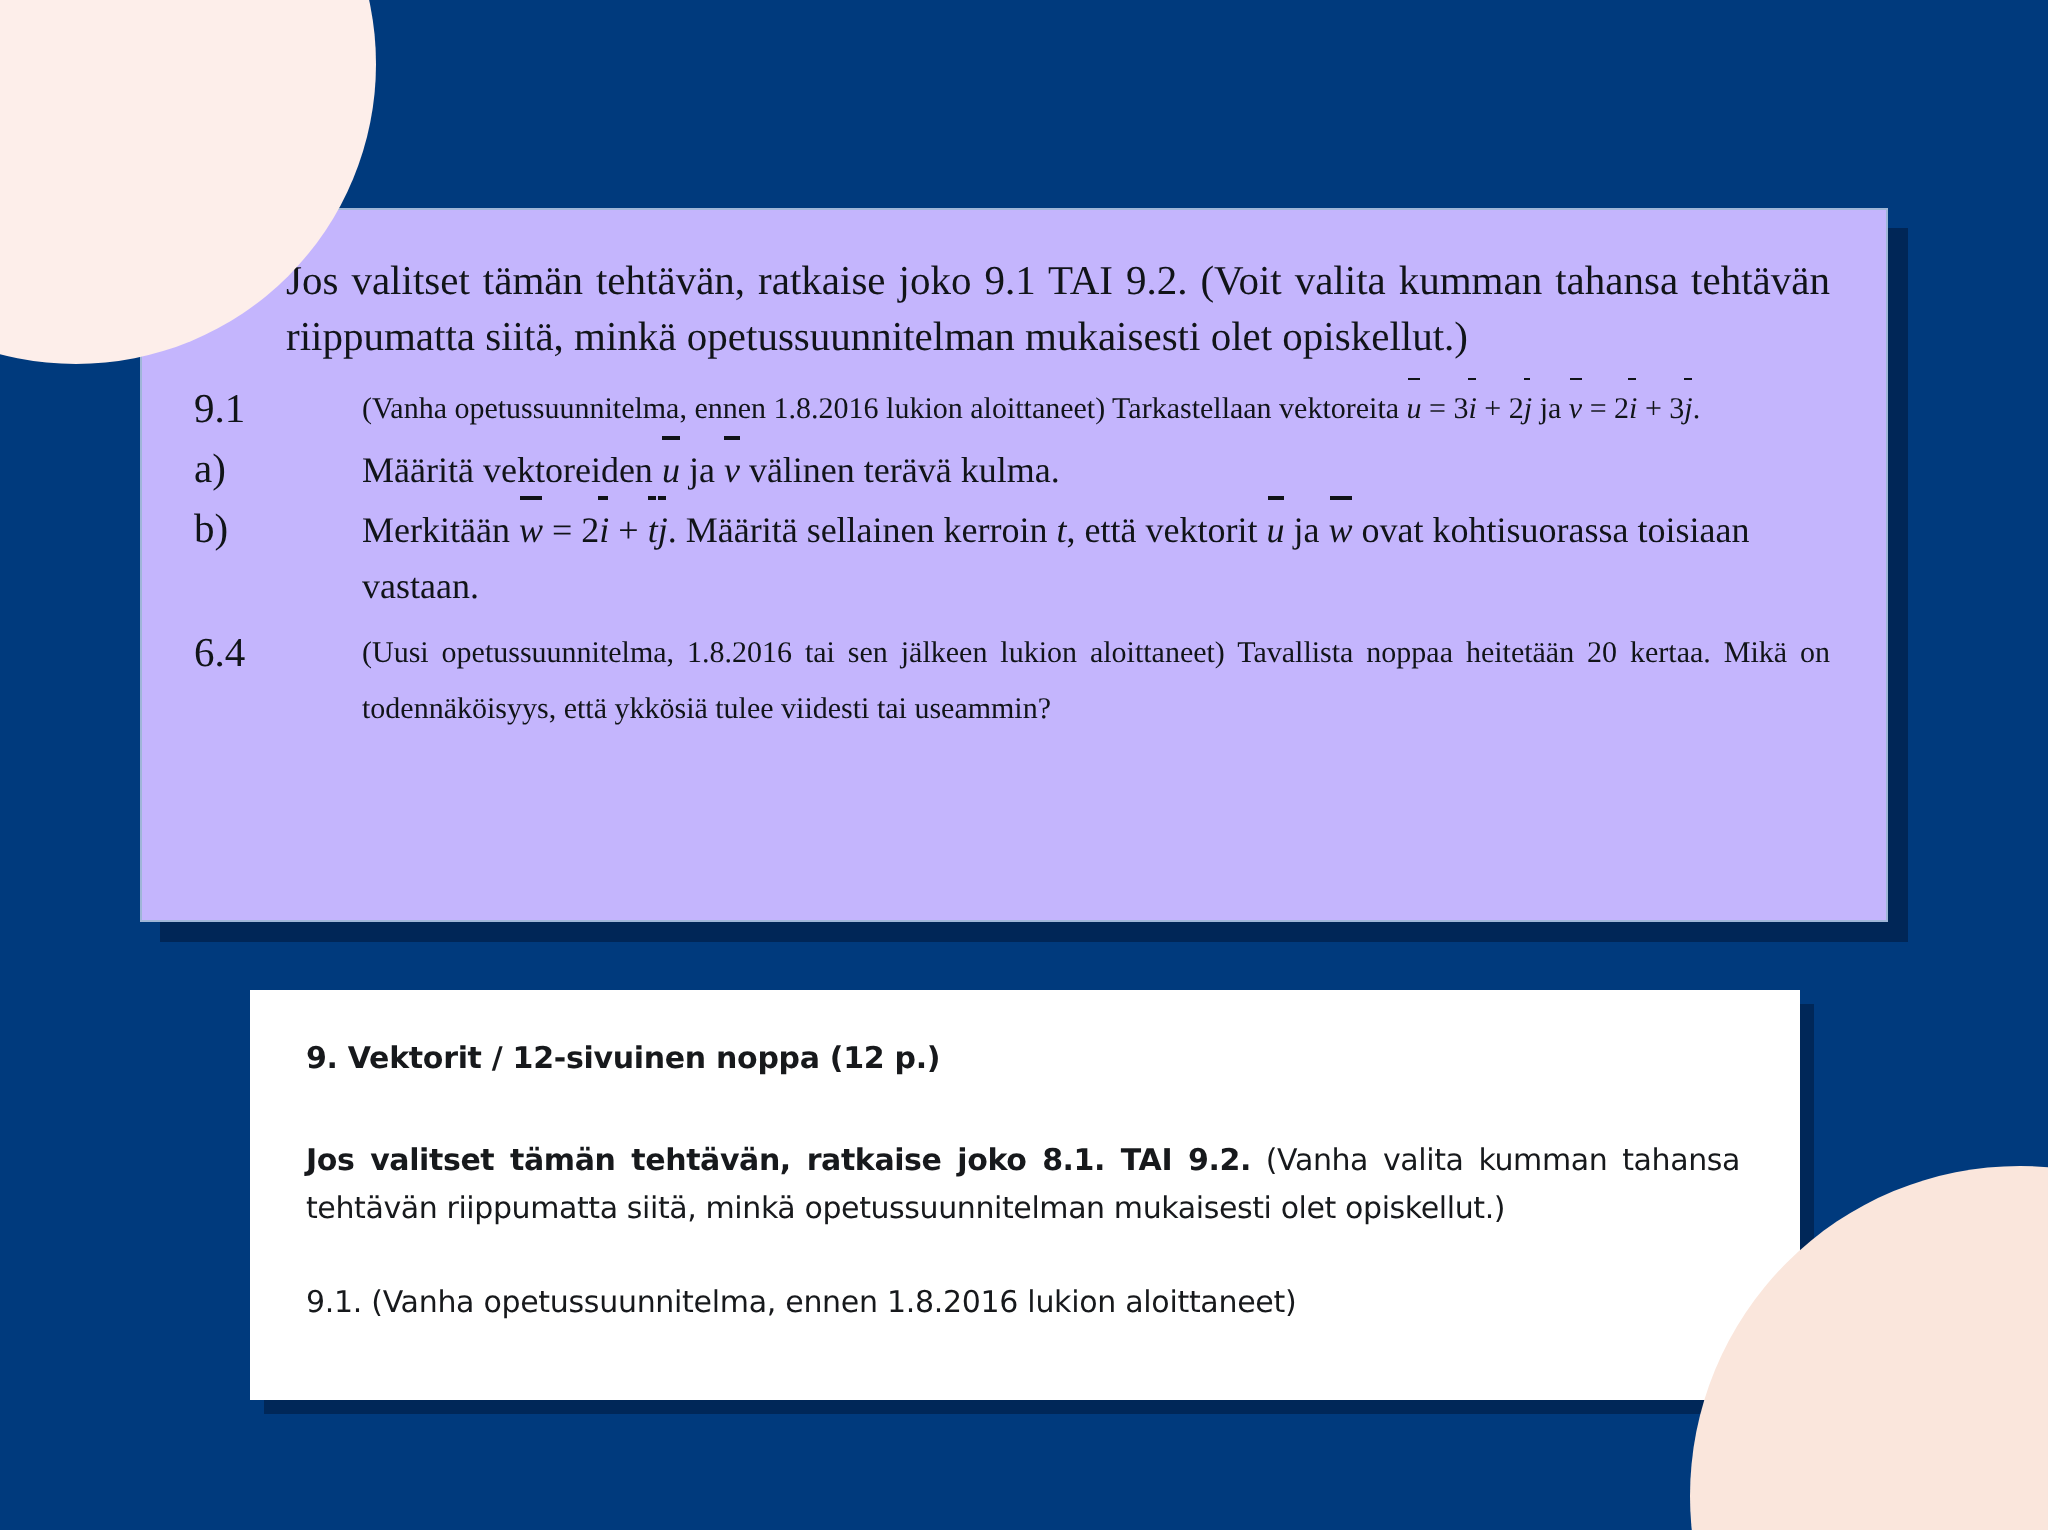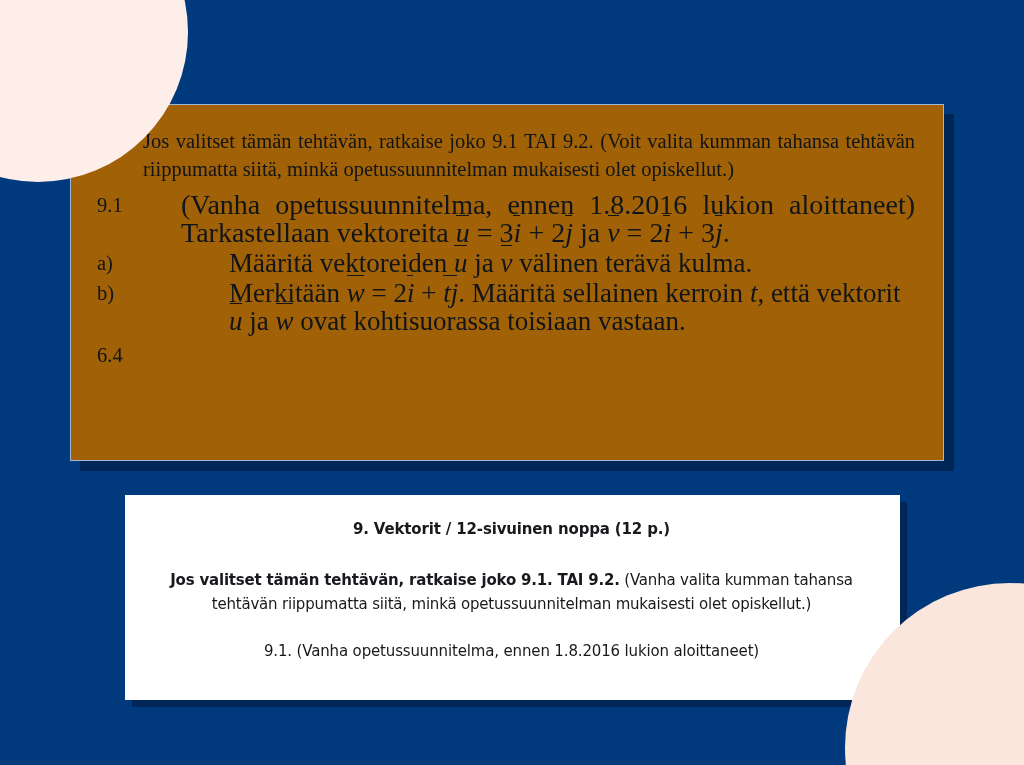--- a/index.html
+++ b/index.html
@@ -42,21 +42,21 @@
     background: #fae6dc;
   }
 
   
   #exam-card {
     position: absolute;
     left: 70px;
     top: 104px;
     width: 874px;
     height: 357px;
-    background: #a16207;
+    background: #c4b5fd;
     border: 1px solid #9fb6d8;
     box-shadow: 10px 10px 0 rgba(0, 22, 56, 0.55);
     z-index: 2;
     box-sizing: border-box;
     padding: 22px 26px 10px 26px;
     font-family: "Liberation Serif", "DejaVu Serif", serif;
     color: #111418;
   }
 
   .exam-row {
@@ -93,41 +93,40 @@
   .sub-item {
     margin-top: 6px;
   }
   .sub-item .exam-marker {
     width: 74px;
     padding-right: 10px;
     font-size: 20.5px;
     line-height: 28px;
   }
   .sub-item .exam-body {
-    font-size: 28px;
+    font-size: 15px;
     line-height: 28px;
     text-align: justify;
     padding-right: 2px;
   }
 
   
   .letter-item {
     margin-top: 2px;
   }
   .letter-item .exam-marker {
     width: 74px;
     padding-right: 10px;
     font-size: 20.5px;
     line-height: 28px;
   }
   .letter-item .exam-body {
-    font-size: 27px;
+    font-size: 18px;
     line-height: 28px;
     padding-right: 2px;
-    margin-left: 48px;
   }
 
   
   .math {
     font-family: "Liberation Serif", "DejaVu Serif", serif;
     font-style: italic;
     white-space: nowrap;
   }
   .math .up {
     font-style: normal;
@@ -163,21 +162,20 @@
     z-index: 4;
     box-sizing: border-box;
     padding: 22px 30px 16px 28px;
     font-family: "DejaVu Sans", "Liberation Sans", sans-serif;
     color: #17191c;
   }
   #transcript-card p {
     margin: 0;
     font-size: 15px;
     line-height: 24.5px;
-    text-align: center;
   }
   #transcript-title {
     font-weight: bold;
     font-size: 15.5px;
     letter-spacing: -0.15px;
   }
   #transcript-intro {
     margin-top: 26px !important;
     text-align: justify;
     letter-spacing: -0.2px;
@@ -213,26 +211,27 @@
       <div class="exam-body"><span>Määritä vektoreiden</span> <span class="math"><span class="vbar">u</span></span> <span>ja</span> <span class="math"><span class="vbar">v</span></span> <span>välinen terävä kulma.</span></div>
     </div>
 
     <div class="exam-row letter-item">
       <div class="exam-marker">b)</div>
       <div class="exam-body"><span>Merkitään</span> <span class="math"><span class="vbar">w</span> <span class="up">=</span> <span class="up">2</span><span class="vbar narrow">i</span> <span class="up">+</span> <span class="vbar narrow">t</span><span class="vbar narrow">j</span></span><span>. Määritä sellainen kerroin</span> <span class="math">t</span><span>, että vektorit</span> <span class="math"><span class="vbar">u</span></span> <span>ja</span> <span class="math"><span class="vbar">w</span></span> <span>ovat kohtisuorassa toisiaan vastaan.</span></div>
     </div>
 
     <div class="exam-row sub-item">
       <div class="exam-marker">6.4</div>
+      <div class="exam-body">(Uusi opetussuunnitelma, 1.8.2016 tai sen jälkeen lukion aloittaneet) Tavallista noppaa heitetään 20 kertaa. Mikä on todennäköisyys, että ykkösiä tulee viidesti tai useammin?</div>
     </div>
 
   </div>
 
   <div id="transcript-card">
     <p id="transcript-title">9. Vektorit / 12-sivuinen noppa (12 p.)</p>
-    <p id="transcript-intro"><span class="lead">Jos valitset tämän tehtävän, ratkaise joko 9.1. TAI 9.2.</span><span> (Vanha valita kumman tahansa tehtävän riippumatta siitä, minkä opetussuunnitelman mukaisesti olet opiskellut.)</span></p>
+    <p id="transcript-intro"><span class="lead">Jos valitset tämän tehtävän, ratkaise joko 8.1. TAI 9.2.</span><span> (Vanha valita kumman tahansa tehtävän riippumatta siitä, minkä opetussuunnitelman mukaisesti olet opiskellut.)</span></p>
     <p id="transcript-sub">9.1. (Vanha opetussuunnitelma, ennen 1.8.2016 lukion aloittaneet)</p>
   </div>
 
   <div class="deco-circle" id="circle-top-left"></div>
   <div class="deco-circle" id="circle-bottom-right"></div>
 
 </div>
 
 </body></html>

